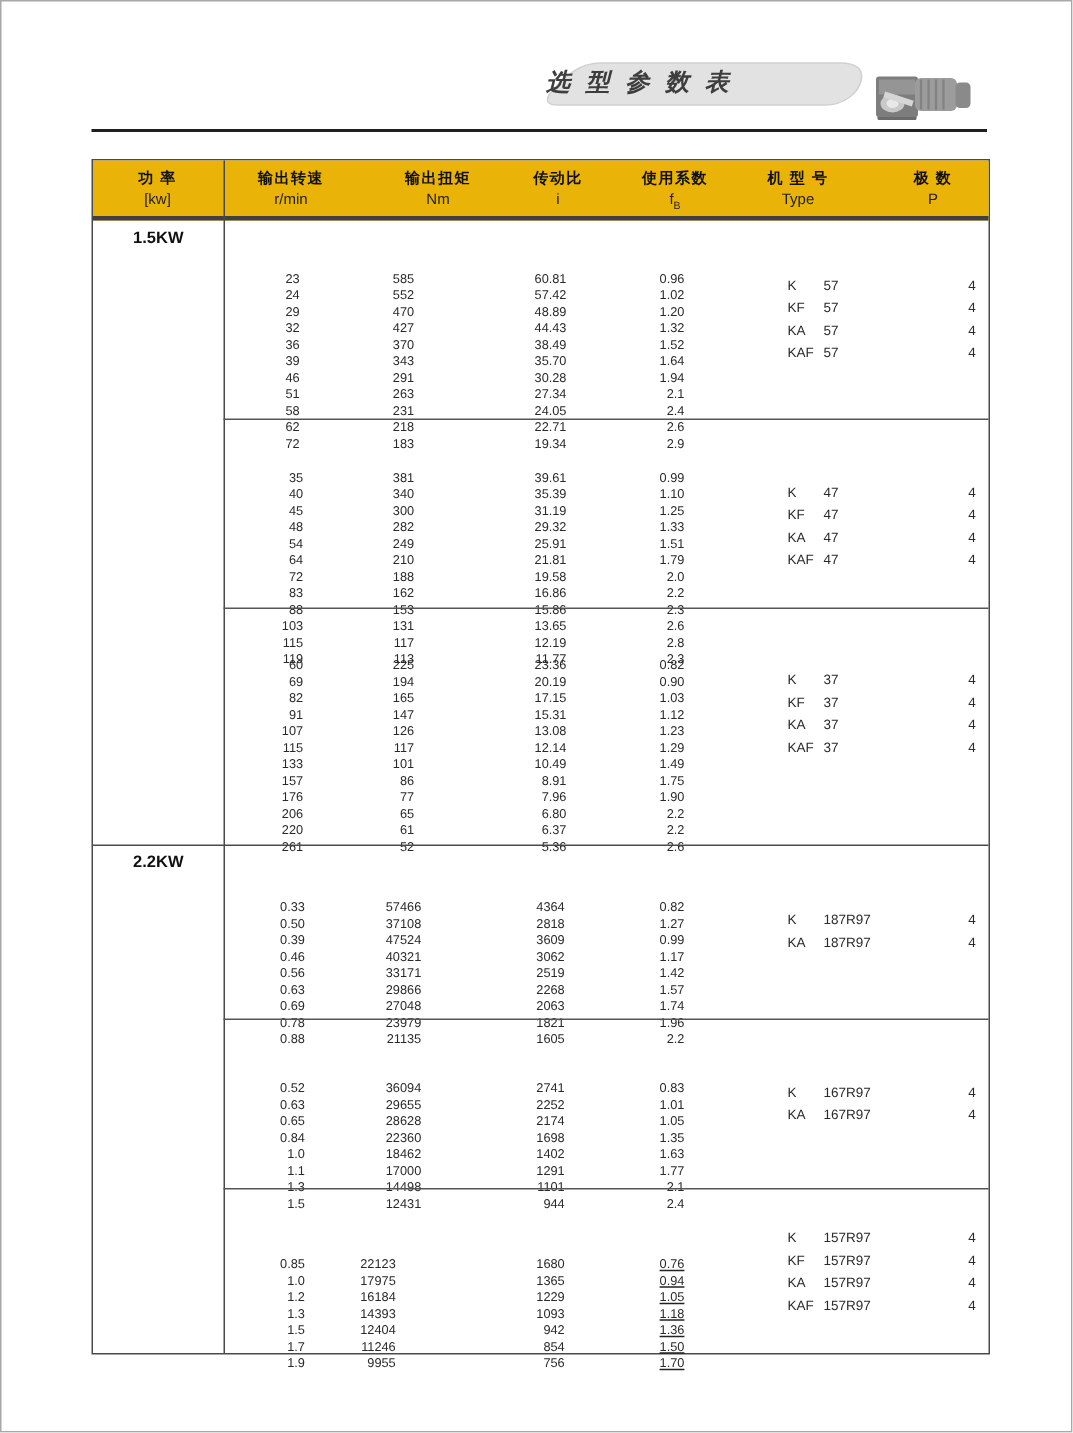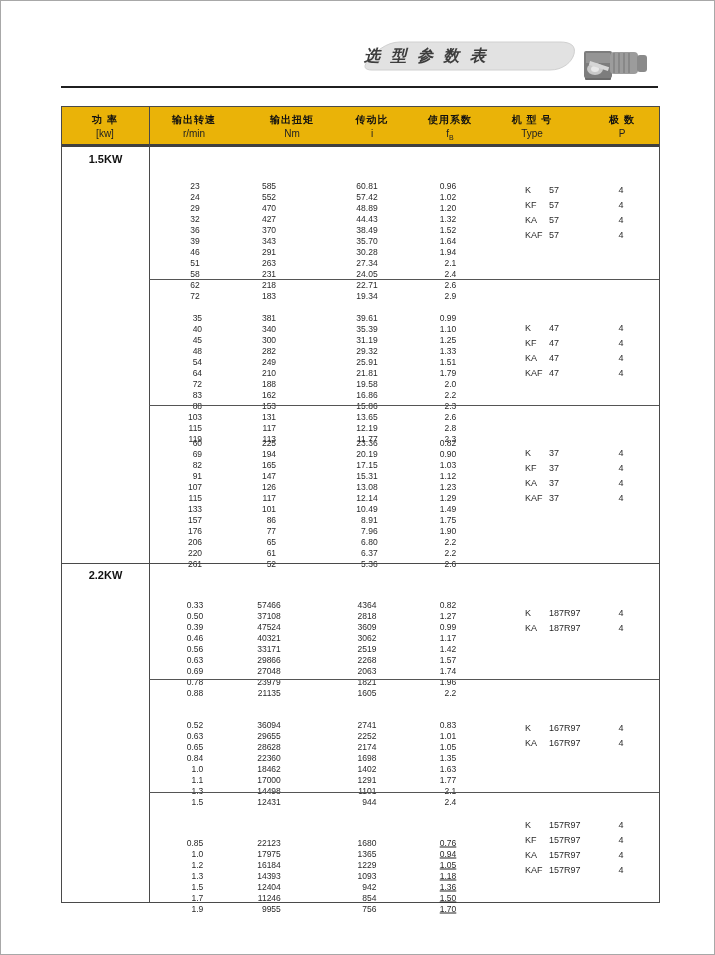--- a/index.html
+++ b/index.html
@@ -31,21 +31,21 @@
         font-size:11px;font-weight:bold;color:#111;}
 
   .group{position:absolute;left:87px;width:510px;box-sizing:border-box;}
   .group.sep{border-top:1px solid #555;}
   .section-sep{position:absolute;left:0;width:100%;height:1px;background:#4a4a4a;}
 
   .vcol{position:absolute;top:50%;transform:translate(-50%,-50%);text-align:right;margin-top:28px;}
   .cell{height:11px;line-height:11px;font-size:8.5px;color:#2a2a2a;white-space:nowrap;}
 
   .type-block{position:absolute;left:376px;top:50%;transform:translateY(-50%);}
-  .type-line{display:flex;height:15px;line-height:15px;font-size:9px;color:#2a2a2a;}
+  .type-line{display:flex;height:15px;line-height:15px;font-size:9px;color:#2a2a2a;gap:27px;}
   .type-name{width:76px;white-space:pre;}
   .type-prefix{display:inline-block;width:24px;}
   .type-p{width:40px;text-align:center;}
 </style>
 </head>
 <body>
 
 <div class="page">
 
   <div class="title-badge">
@@ -443,21 +443,21 @@
       <div class="group sep" style="top: 685px; height: 110px;">
         <div class="vcol" style="left: 46px;">
           <div class="cell">0.85</div>
           <div class="cell">1.0</div>
           <div class="cell">1.2</div>
           <div class="cell">1.3</div>
           <div class="cell">1.5</div>
           <div class="cell">1.7</div>
           <div class="cell">1.9</div>
         </div>
-        <div class="vcol" style="left: 120px;">
+        <div class="vcol" style="left: 103px;">
           <div class="cell">22123</div>
           <div class="cell">17975</div>
           <div class="cell">16184</div>
           <div class="cell">14393</div>
           <div class="cell">12404</div>
           <div class="cell">11246</div>
           <div class="cell">9955</div>
         </div>
         <div class="vcol" style="left: 218px;">
           <div class="cell">1680</div>

